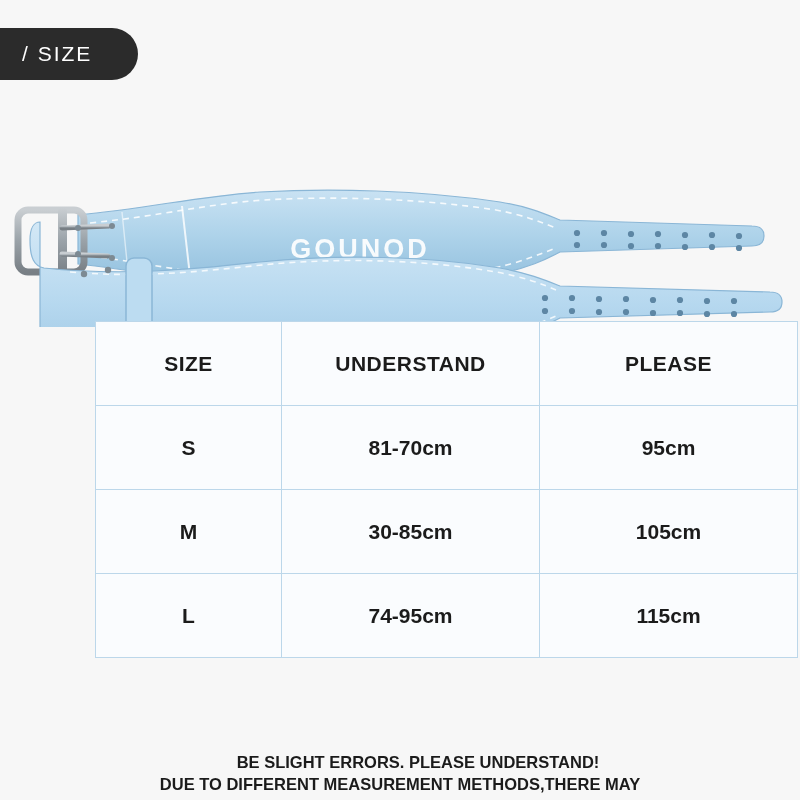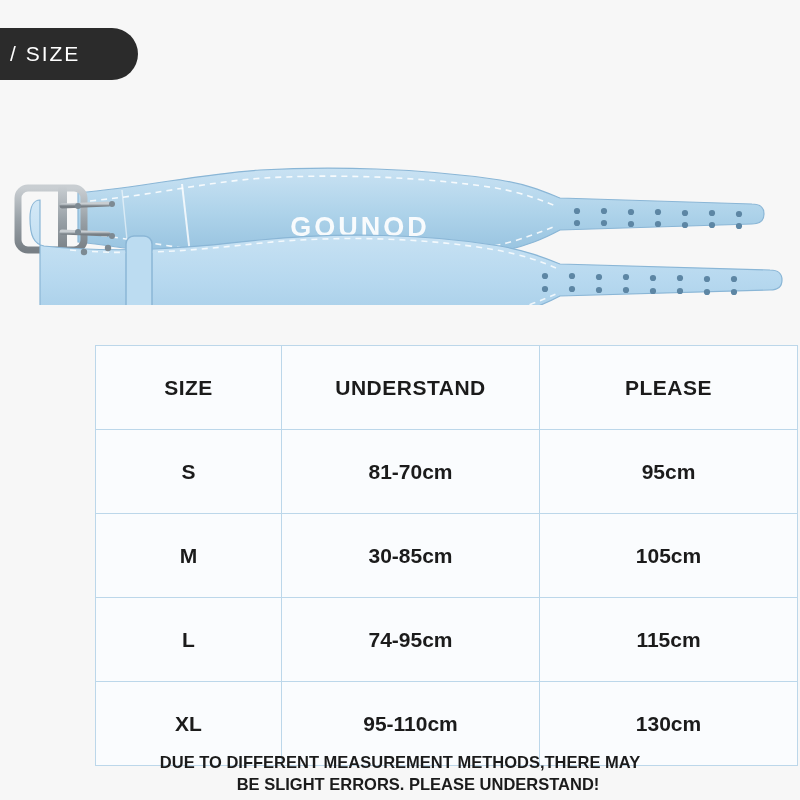--- a/index.html
+++ b/index.html
@@ -25,46 +25,46 @@
     position: absolute;
     left: 0;
     top: 28px;
     height: 52px;
     min-width: 138px;
     background: #2b2b2b;
     border-top-right-radius: 26px;
     border-bottom-right-radius: 26px;
     display: flex;
     align-items: center;
-    padding-left: 10px;
+    padding-left: 22px;
     box-sizing: border-box;
   }
   .size-badge .label {
     color: #ffffff;
     font-size: 21px;
     letter-spacing: 2px;
     font-weight: 400;
   }
 
   
   .belts {
     position: absolute;
     left: 0;
-    top: 80px;
+    top: 102px;
     width: 800px;
     height: 225px;
   }
 
   .belt-svg { display: block; }
 
   
   .table-wrap {
     position: absolute;
     left: 49px;
-    top: 345px;
+    top: 321px;
     width: 702px;
     padding-left: 46px;
   }
   table.size-table {
     border-collapse: collapse;
     width: 702px;
     table-layout: fixed;
   }
   table.size-table td, table.size-table th {
     border: 1px solid #bcd7ea;
@@ -277,27 +277,22 @@
         <tr>
           <td>M</td>
           <td>30-85cm</td>
           <td>105cm</td>
         </tr>
         <tr>
           <td>L</td>
           <td>74-95cm</td>
           <td>115cm</td>
         </tr>
-        <tr>
-          <td>XL</td>
-          <td>95-110cm</td>
-          <td>130cm</td>
-        </tr>
       </tbody>
     </table>
   </div>
 
   <div class="note">
+    <span class="line line2">BE SLIGHT ERRORS. PLEASE UNDERSTAND!</span>
     <span class="line line1">DUE TO DIFFERENT MEASUREMENT METHODS,THERE MAY</span>
-    <span class="line line2">BE SLIGHT ERRORS. PLEASE UNDERSTAND!</span>
   </div>
 
 </div>
 
 </body></html>

